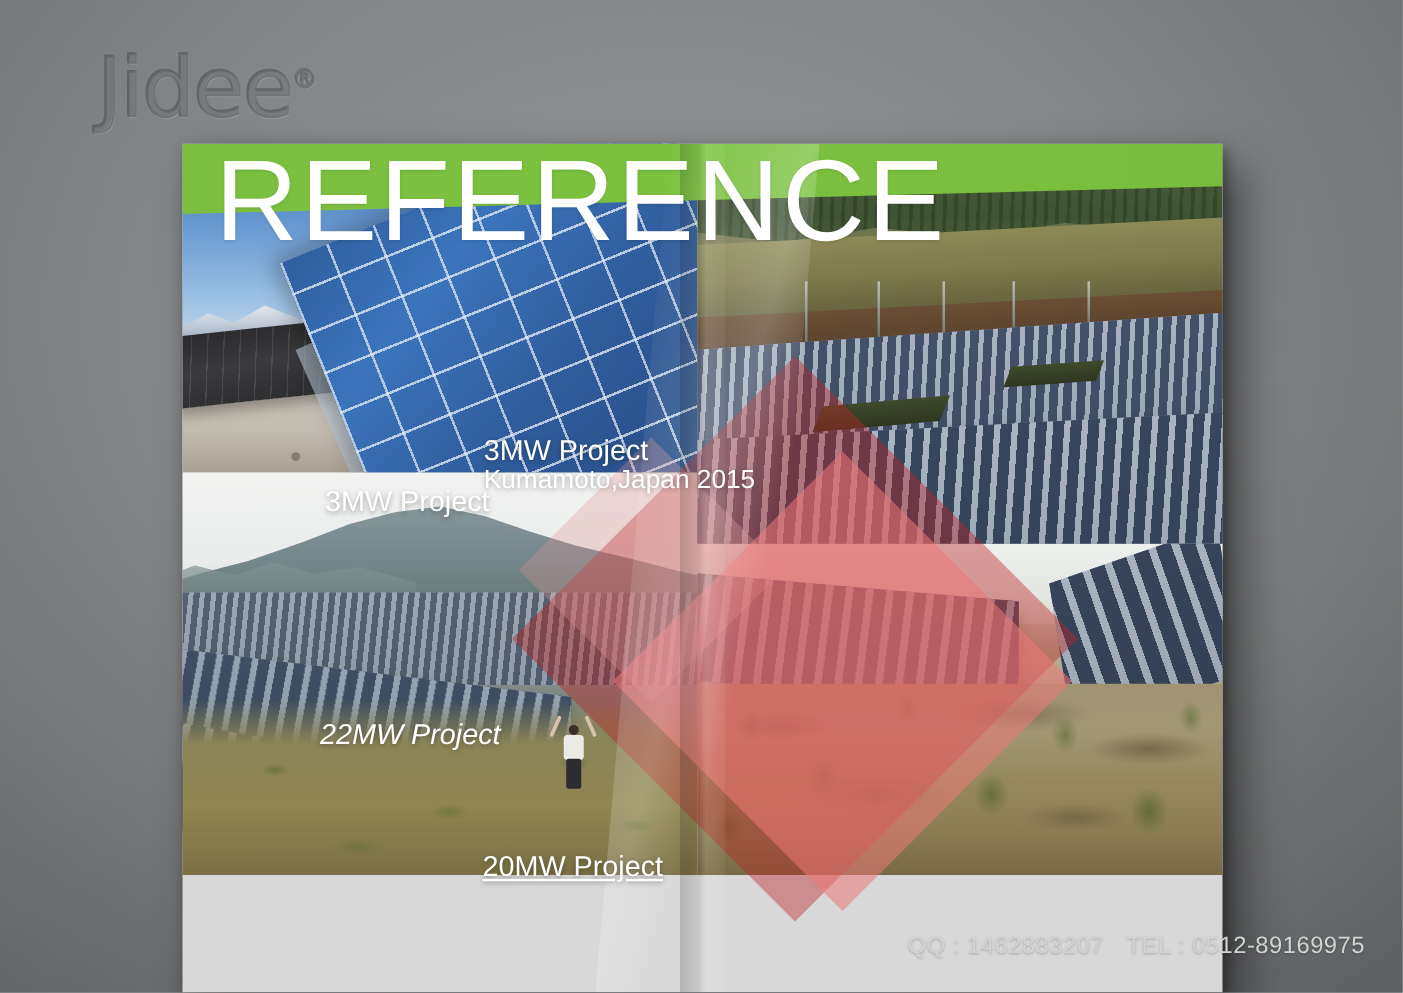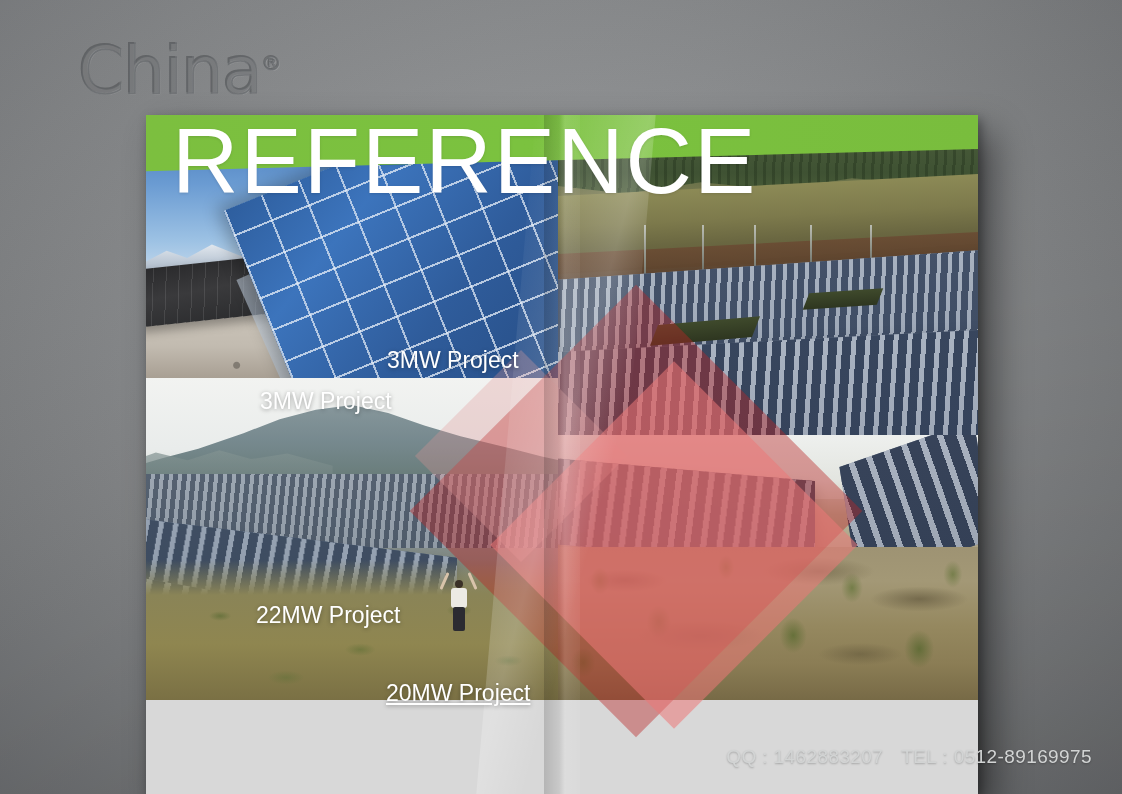--- a/index.html
+++ b/index.html
@@ -357,21 +357,21 @@
     z-index: 10;
     color: #ffffff;
     text-shadow: 0 1px 4px rgba(0,0,0,0.35);
     line-height: 1.08;
   }
   .caption .t1 { font-size: 23px; display:block; }
   .caption .t2 { font-size: 21px; display:block; }
 
   #cap-xinjiang { left: 114px; top: 274px; }
   #cap-kumamoto { left: 241px; top: 233px; }
-  #cap-jiangxi  { left: 110px; top: 488px; }
+  #cap-jiangxi  { left: 110px; top: 460px; font-style: italic; }
   #cap-shanxi   { left: 240px; top: 566px; text-decoration: underline; }
 
   #center-tagline {
     position:absolute; z-index: 11;
     left: 308px; top: 354px;
     font-size: 29px;
     letter-spacing: .5px;
     color: rgba(255,255,255,0.92);
     text-shadow: 0 1px 5px rgba(0,0,0,0.3);
     white-space: nowrap;
@@ -388,21 +388,21 @@
     text-shadow: 0 1px 2px rgba(0,0,0,.25);
   }
   #contact .sep { display:inline-block; width: 18px; }
 </style>
 </head>
 <body>
 
 <div id="backdrop"></div>
 
 <div id="logo">
-  <span>China</span><span class="reg">®</span>
+  <span>Jidee</span><span class="reg">®</span>
 </div>
 
 <div id="spread">
 
   <div class="page" id="page-left">
 
     <div class="photo" id="ph-xinjiang">
       <div class="sky"></div>
       <div class="mtns"></div>
       <div class="ground"></div>
@@ -470,20 +470,21 @@
   <div id="gutter"></div>
 
   <div id="reference-title">REFERENCE</div>
 
   <div class="caption" id="cap-xinjiang">
     <span class="t1">3MW Project</span>
   </div>
 
   <div class="caption" id="cap-kumamoto">
     <span class="t1">3MW Project</span>
+    <span class="t2">Kumamoto,Japan 2015</span>
   </div>
 
   <div class="caption" id="cap-jiangxi">
     <span class="t1">22MW Project</span>
   </div>
 
   <div class="caption" id="cap-shanxi">
     <span class="t1">20MW Project</span>
 
   </div>

